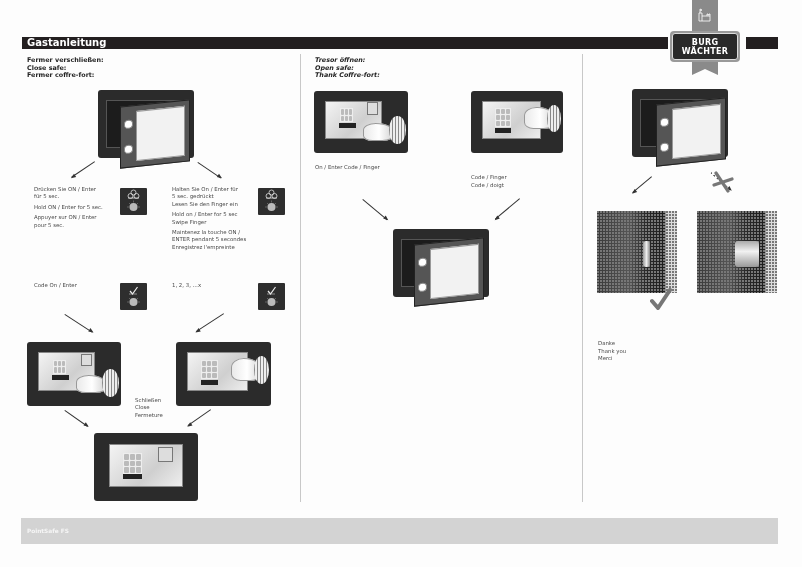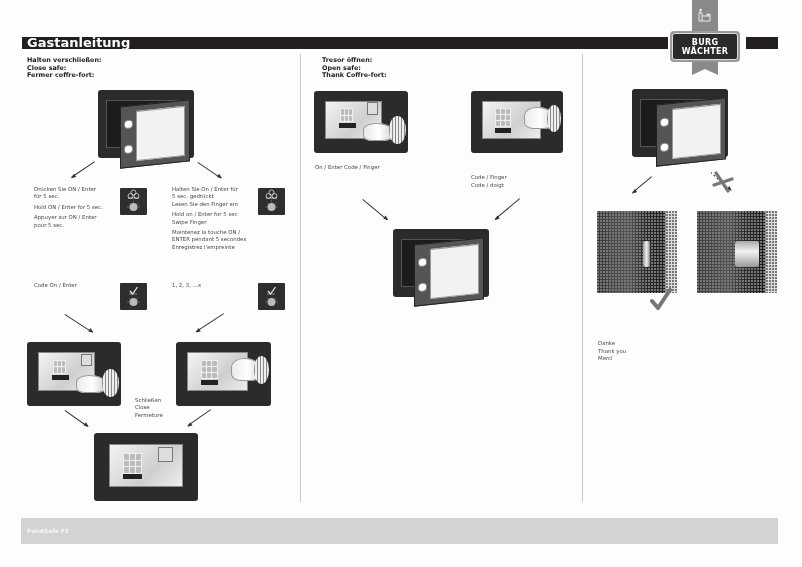--- a/index.html
+++ b/index.html
@@ -1,21 +1,21 @@
 <!DOCTYPE html>
 <html><head>
 <meta charset="utf-8">
 <style>
   * { box-sizing: border-box; margin: 0; padding: 0; }
   html, body { width: 802px; height: 567px; background: #fdfdfd; overflow: hidden; }
   body { position: relative; font-family: "DejaVu Sans", sans-serif; color: #3a3a3a; }
 
   .hdr-bar { position: absolute; top: 37px; height: 12px; background: #231f20; }
   .hdr-title { position: absolute; left: 27px; top: 37px; height: 28px; line-height: 12px;
-    font-size: 13px; font-weight: bold; color: #fff; }
+    font-size: 10px; font-weight: bold; color: #fff; }
 
   .logo-ribbon { position: absolute; left: 692px; top: 0; width: 26px; height: 75px; background: #8a8a8a;
     clip-path: polygon(0 0,100% 0,100% 100%,50% 92%,0 100%); }
   .logo-castle { position: absolute; left: 697px; top: 8px; width: 16px; height: 14px; }
   .logo-plate { position: absolute; left: 670px; top: 31px; width: 70px; height: 31px;
     background: #9a9a9a; border-radius: 4px; padding: 2px; }
   .logo-inner { width: 100%; height: 100%; background: #2a2a2a; border-radius: 3px;
     border: 1px solid #ddd; display: flex; flex-direction: column; align-items: center; justify-content: center;
     font-family: "DejaVu Sans", sans-serif; font-weight: bold; color: #fff; font-size: 8px; line-height: 9px; letter-spacing: .3px; }
 
@@ -74,21 +74,21 @@
   <div class="logo-inner">
     <span>BURG</span>
     <span>WÄCHTER</span>
   </div>
 </div>
 
 <div class="col-divider" style="left:300px;"></div>
 <div class="col-divider" style="left:582px;"></div>
 
 <div class="heading" style="left:27px;top:57px;">
-  <div>Halten verschließen:</div>
+  <div>Fermer verschließen:</div>
   <div>Close safe:</div>
   <div>Fermer coffre-fort:</div>
 </div>
 
 <div class="safe" style="left:98px;top:90px;width:96px;height:68px;">
   <div class="inner"></div>
 </div>
 <div class="door" style="left:120px;top:103px;width:70px;height:62px;">
   <div class="dpanel"></div>
   <div class="bolt" style="top:22%;"></div>
@@ -217,21 +217,21 @@
       <span></span>
       <span></span>
       <span></span>
       <span></span>
       <span></span>
     </div>
   <div class="disp" style="left:28%;top:60%;width:18%;height:8%;"></div>
   <div class="sensor" style="left:62%;top:20%;width:14%;height:22%;"></div>
 </div>
 
-<div class="heading" style="left:322px;top:57px;">
+<div class="heading" style="left:315px;top:57px;font-style:italic;">
   <div>Tresor öffnen:</div>
   <div>Open safe:</div>
   <div>Thank Coffre-fort:</div>
 </div>
 
 <div class="safe" style="left:314px;top:91px;width:94px;height:62px;">
   <div class="panel" style="left:12%;top:16%;width:60%;height:62%;"></div>
   <div class="keypad" style="left:28%;top:28%;width:14%;height:22%;">
       <span></span>
       <span></span>

